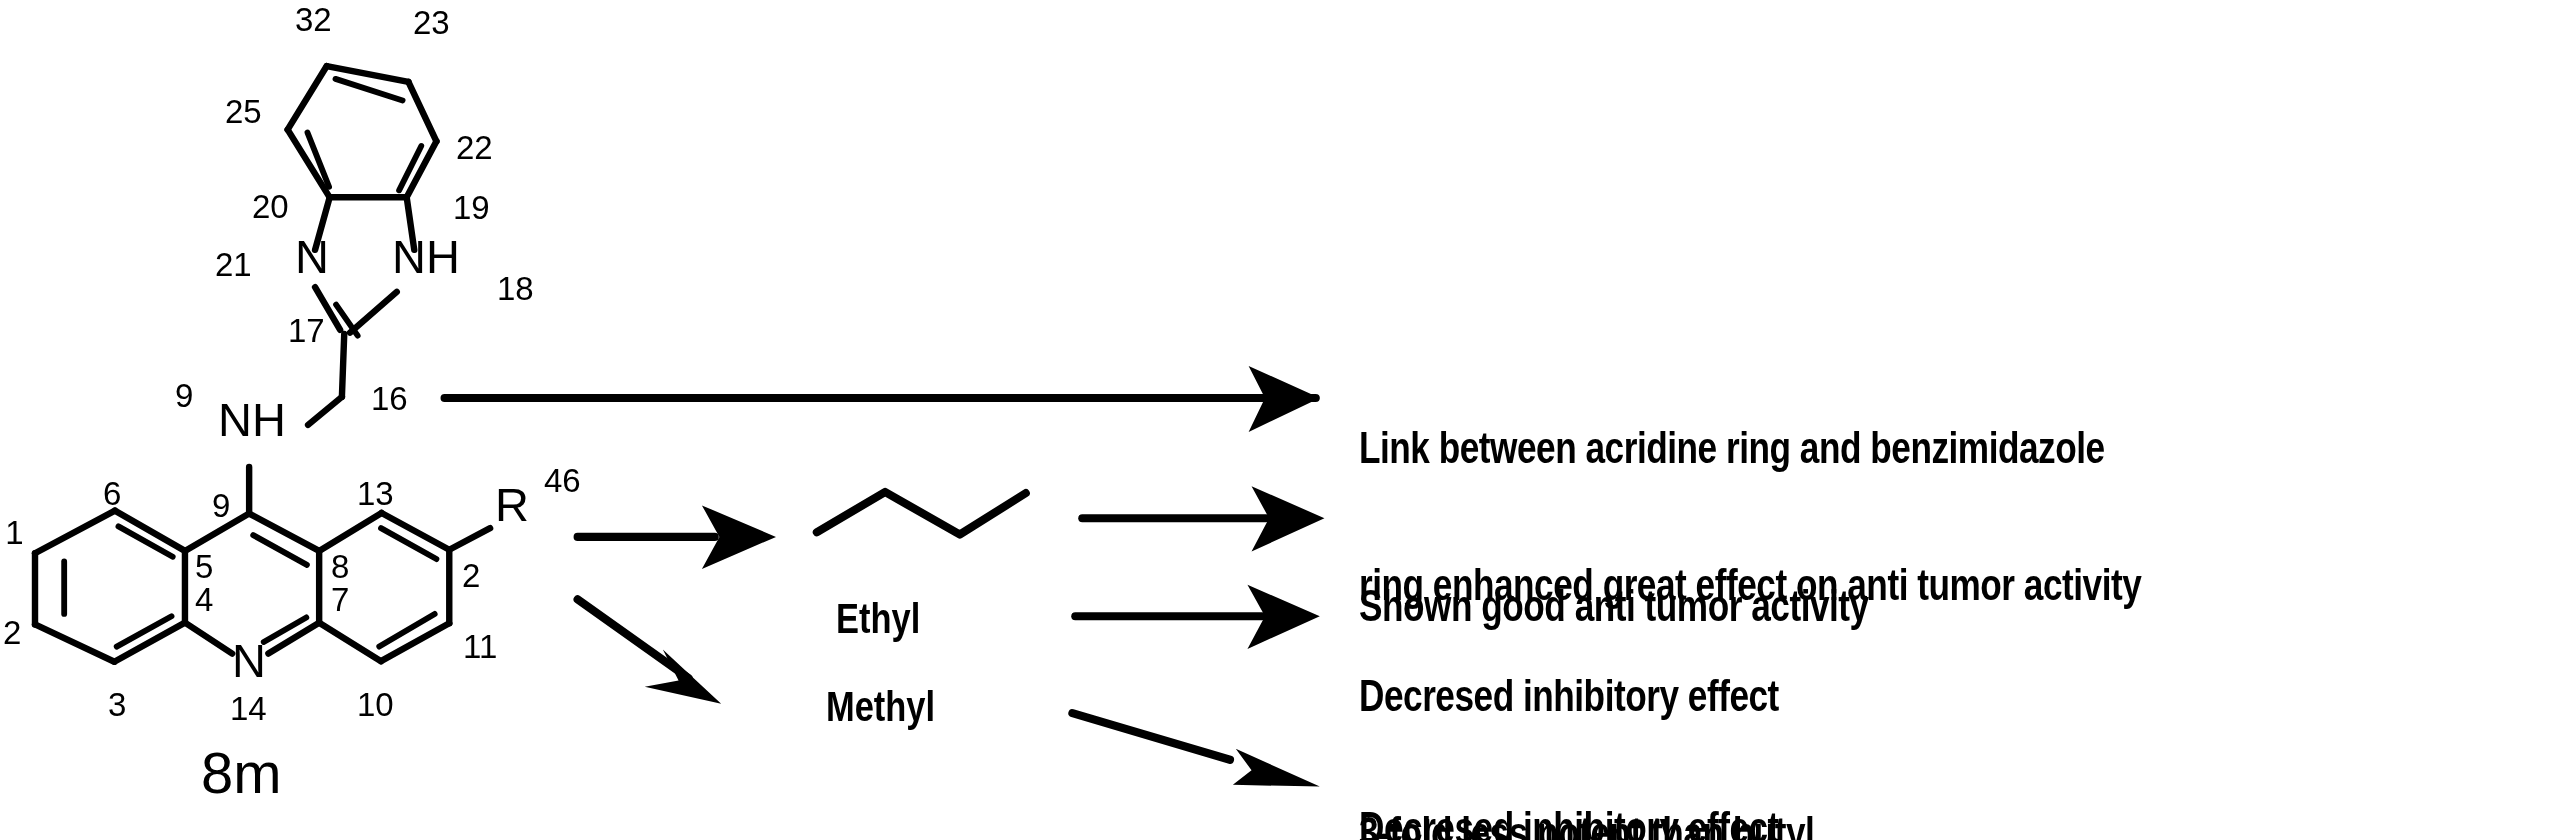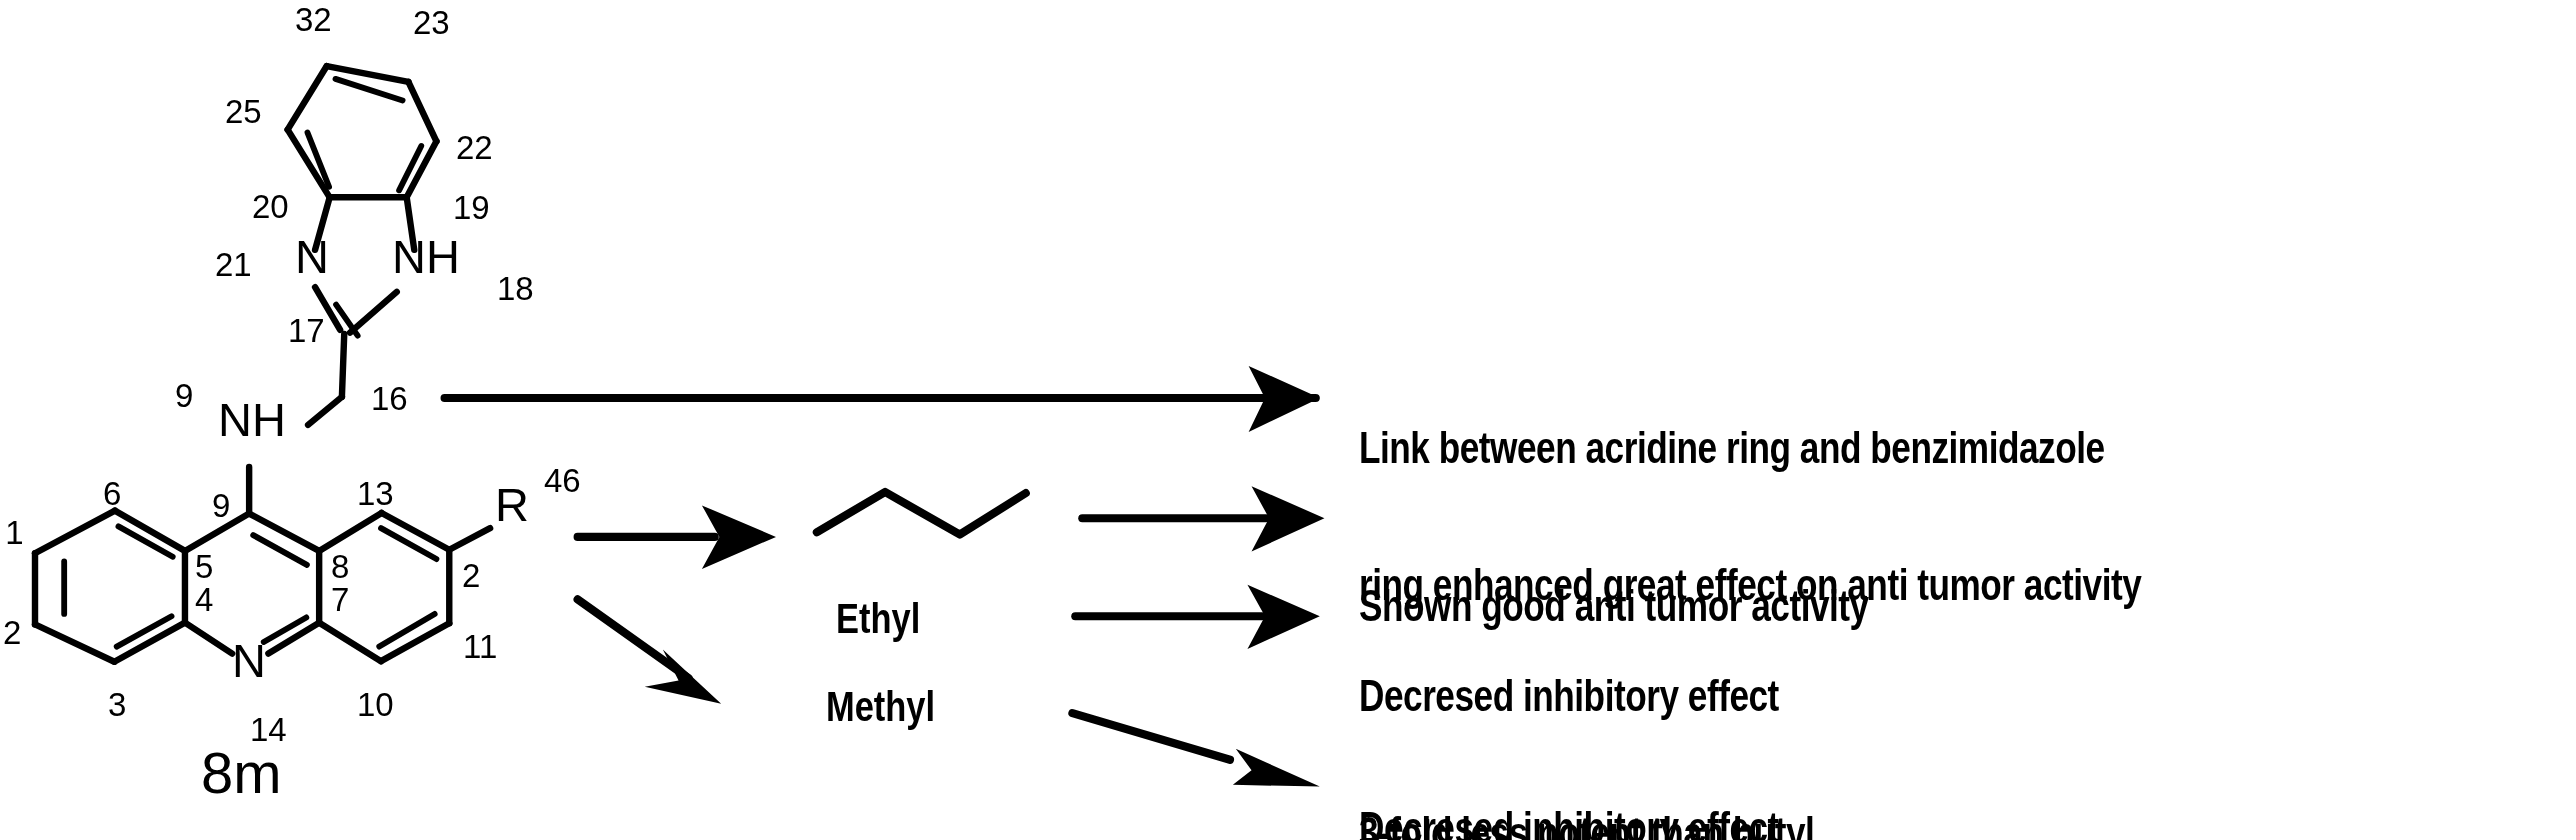--- a/index.html
+++ b/index.html
@@ -167,21 +167,21 @@
   <span class="lbl num" style="left:195px;top:583px;">4</span>
   <span class="lbl num" style="left:195px;top:550px;">5</span>
   <span class="lbl num" style="left:103px;top:477px;">6</span>
   <span class="lbl num" style="left:331px;top:583px;">7</span>
   <span class="lbl num" style="left:331px;top:550px;">8</span>
   <span class="lbl num" style="left:212px;top:489px;">9</span>
   <span class="lbl num" style="left:357px;top:688px;">10</span>
   <span class="lbl num" style="left:463px;top:630px;">11</span>
   <span class="lbl num" style="left:462px;top:559px;">2</span>
   <span class="lbl num" style="left:357px;top:477px;">13</span>
-  <span class="lbl num" style="left:230px;top:713px;margin-left:20px;">14</span>
+  <span class="lbl num" style="left:230px;top:692px;">14</span>
   <span class="lbl num" style="left:175px;top:379px;">9</span>
   <span class="lbl num" style="left:371px;top:382px;">16</span>
   <span class="lbl num" style="left:288px;top:314px;">17</span>
   <span class="lbl num" style="left:485px;top:272px;margin-left:12px;">18</span>
   <span class="lbl num" style="left:417px;top:191px;margin-left:36px;">19</span>
   <span class="lbl num" style="left:252px;top:190px;">20</span>
   <span class="lbl num" style="left:215px;top:248px;">21</span>
   <span class="lbl num" style="left:456px;top:131px;">22</span>
   <span class="lbl num" style="left:413px;top:5.8px;">23</span>
   <span class="lbl num" style="left:295px;top:2.9px;">32</span>

